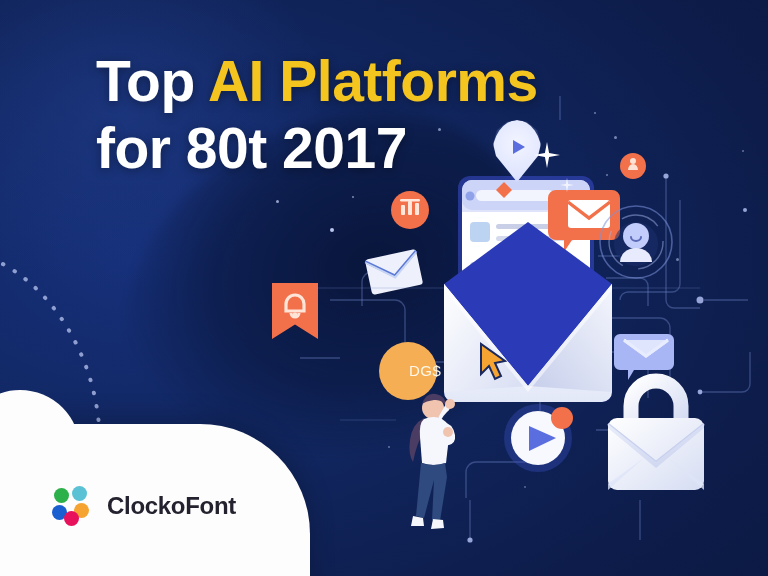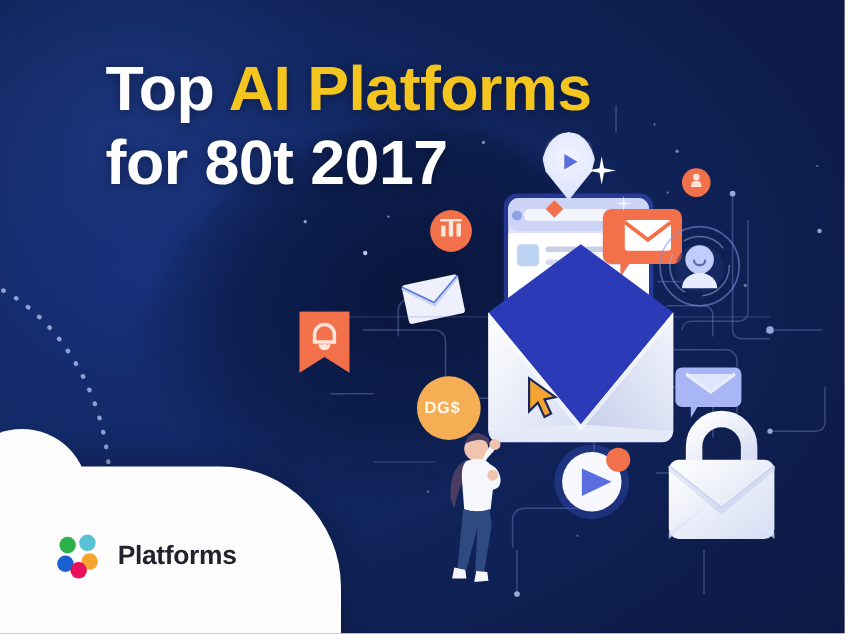--- a/index.html
+++ b/index.html
@@ -91,22 +91,22 @@
     display: flex; align-items: center; justify-content: center;
     filter: drop-shadow(0 0 14px rgba(170,190,255,0.45));
   }
   .sparkle {
     position: absolute; width: 26px; height: 26px;
     background: #ffffff;
     clip-path: polygon(50% 0, 58% 42%, 100% 50%, 58% 58%, 50% 100%, 42% 58%, 0 50%, 42% 42%);
     filter: drop-shadow(0 0 6px rgba(255,255,255,0.7));
   }
   .label-text {
-    font-size: 15px; font-weight: bold; color: #fff7e8;
-    letter-spacing: 0.5px; font-family: "Liberation Sans", sans-serif;
+    font-size: 15px; font-weight: normal; color: #fff7e8;
+    letter-spacing: 0.5px; font-family: "Liberation Sans", sans-serif; margin-left: 23px;
   }
 </style>
 </head>
 <body>
 
 <div id="poster">
 
   <div class="bg-glow-tl"></div>
   <div class="bg-swirl"></div>
 
@@ -334,16 +334,16 @@
 
   <div class="brand-blob"></div>
   <div class="brand-row">
     <span class="brand-mark">
       <i style="left:2px;top:2px;background:#2bb04a"></i>
       <i style="left:20px;top:0px;background:#5bc2d6"></i>
       <i style="left:0px;top:19px;background:#1a5fd0"></i>
       <i style="left:22px;top:17px;background:#f5a431"></i>
       <i style="left:12px;top:25px;background:#e8125c"></i>
     </span>
-    <span class="brand-name">Platforms</span>
+    <span class="brand-name">ClockoFont</span>
   </div>
 
 </div>
 
 </body></html>

